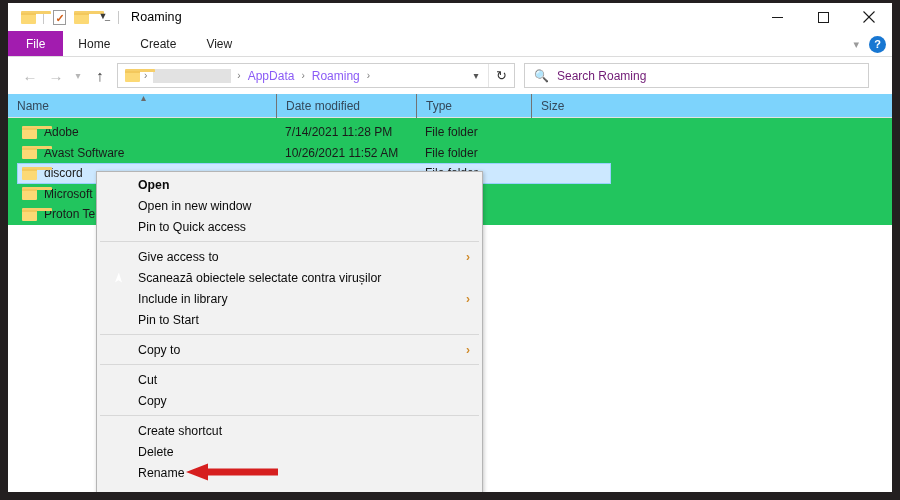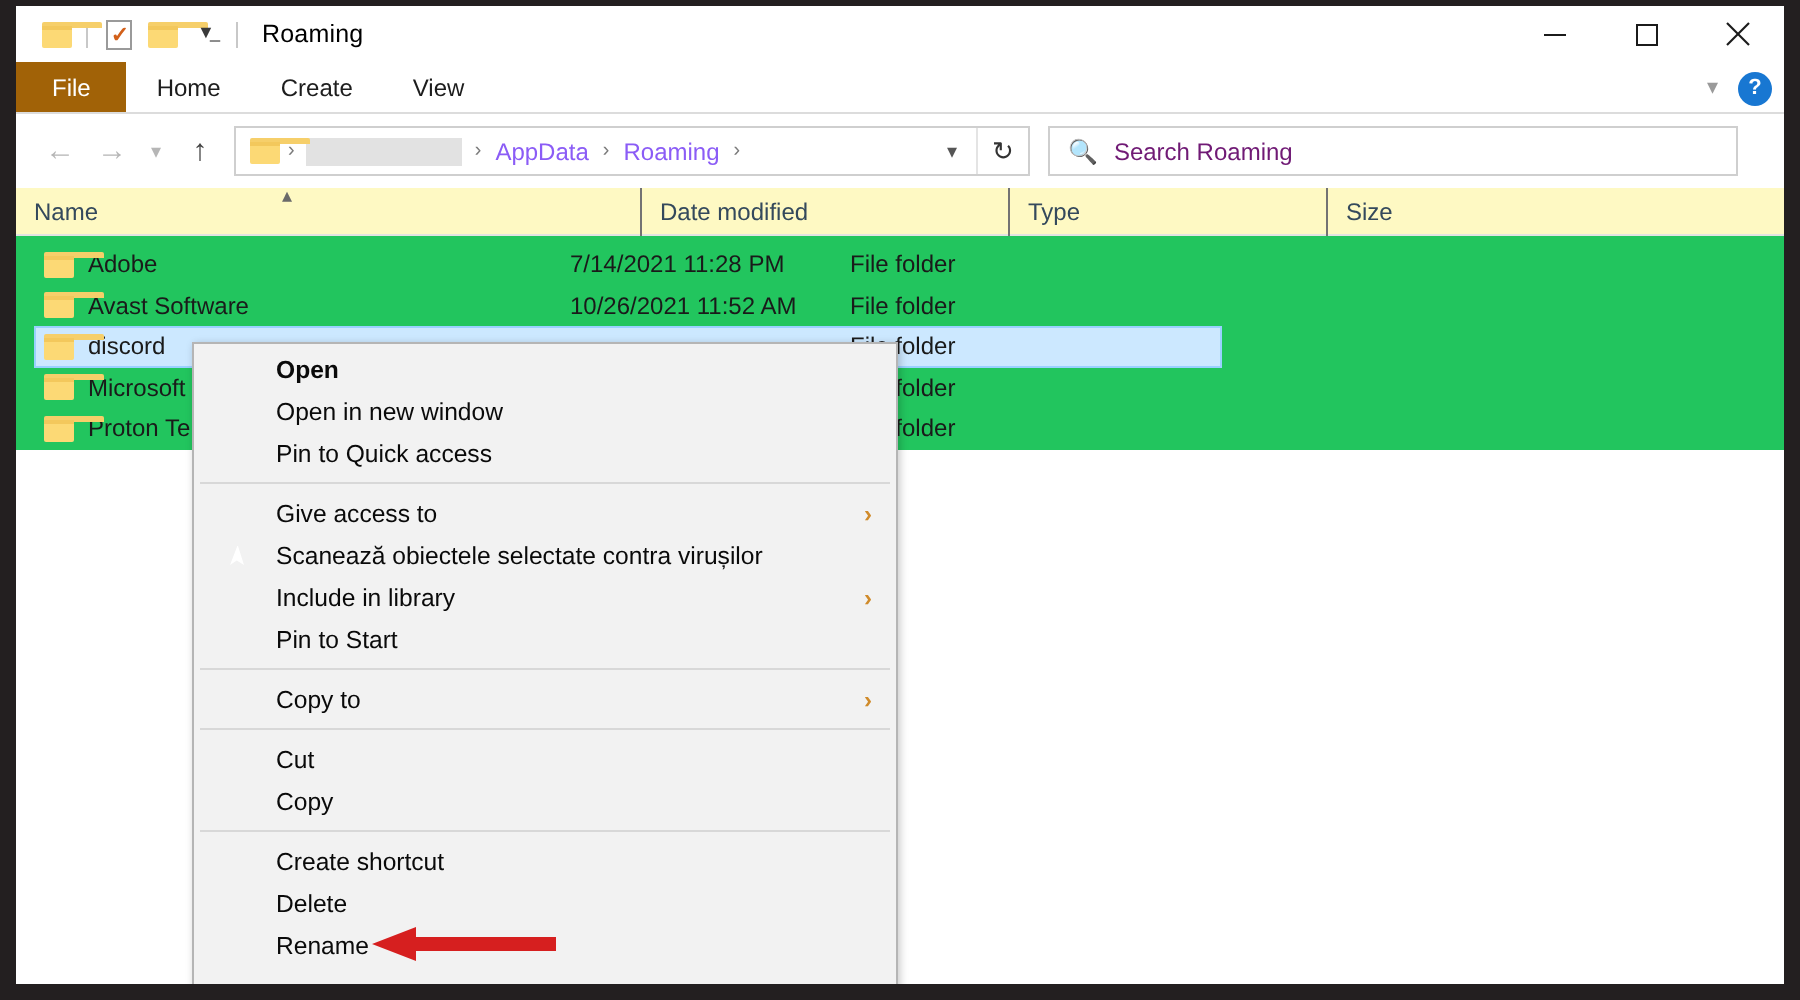--- a/index.html
+++ b/index.html
@@ -121,21 +121,21 @@
     align-items: stretch;
     border-bottom: 1px solid #dcdcdc;
   }
   .tab {
     display: flex; align-items: center;
     padding: 0 15px;
     font-size: 12px;
     color: #1d1d1d;
   }
   .tab.file {
-    background: #a16207;
+    background: #a21caf;
     color: #ffffff;
     padding: 3px 18px;
   }
   .ribbon-right {
     position: absolute;
     right: 6px; top: 0;
     height: 26px;
     display: flex; align-items: center;
     gap: 10px;
   }
@@ -229,22 +229,21 @@
   .search-ico { color: #6b6b6b; font-size: 12px; }
   .search-ph { font-size: 12px; color: #701a75; }
 
   
   .colhdr {
     height: 24px;
     display: flex;
     align-items: center;
     border-bottom: 1px solid #e3e3e3;
     position: relative;
-    background: #fef9c3;
-    gap: 44px;
+    background: #7dd3fc;
   }
   .col {
     font-size: 12px;
     color: #34495c;
     height: 24px;
     display: flex; align-items: center;
     padding-left: 9px;
     position: relative;
   }
   .col + .col { border-left: 1px solid #737373; }
@@ -285,21 +284,21 @@
     display: flex; align-items: center;
   }
   .cell.name { width: 268px; padding-left: 14px; gap: 7px; }
   .cell.date { width: 140px; padding-left: 9px; }
   .cell.type { width: 115px; padding-left: 9px; }
 
   
   .ctxmenu {
     position: absolute;
     left: 88px; top: 168px;
-    width: 353px;
+    width: 387px;
     background: #f2f2f2;
     border: 1px solid #b5b5b5;
     box-shadow: 1px 1px 4px rgba(0,0,0,0.22);
     padding: 2px 0 0 0;
     z-index: 50;
     overflow: hidden;
     height: 326px;
   }
   .mi {
     height: 21px;

